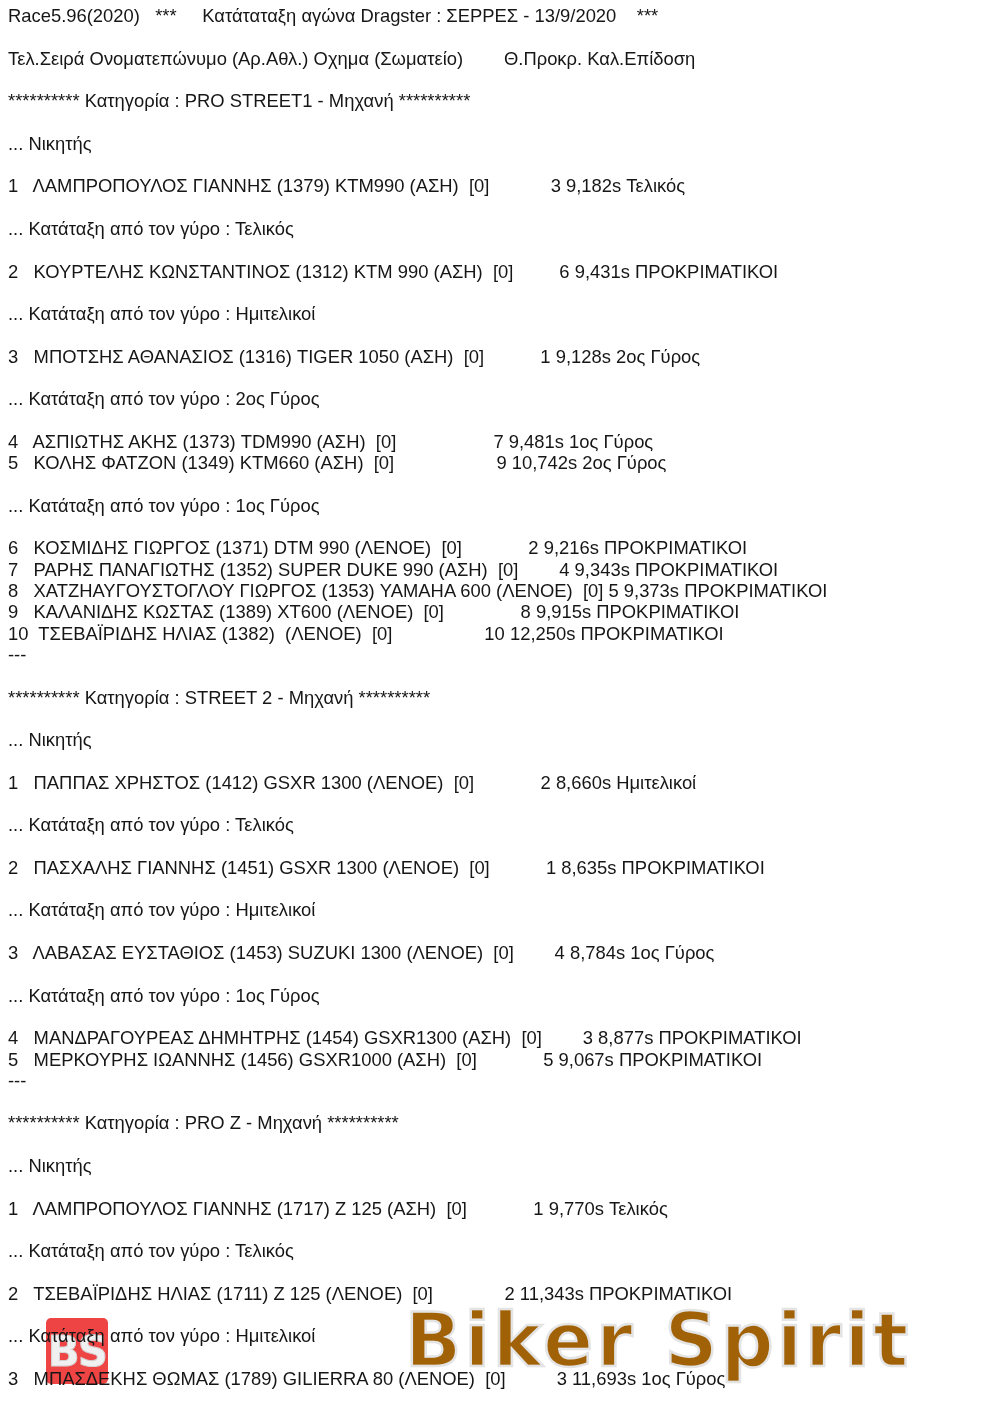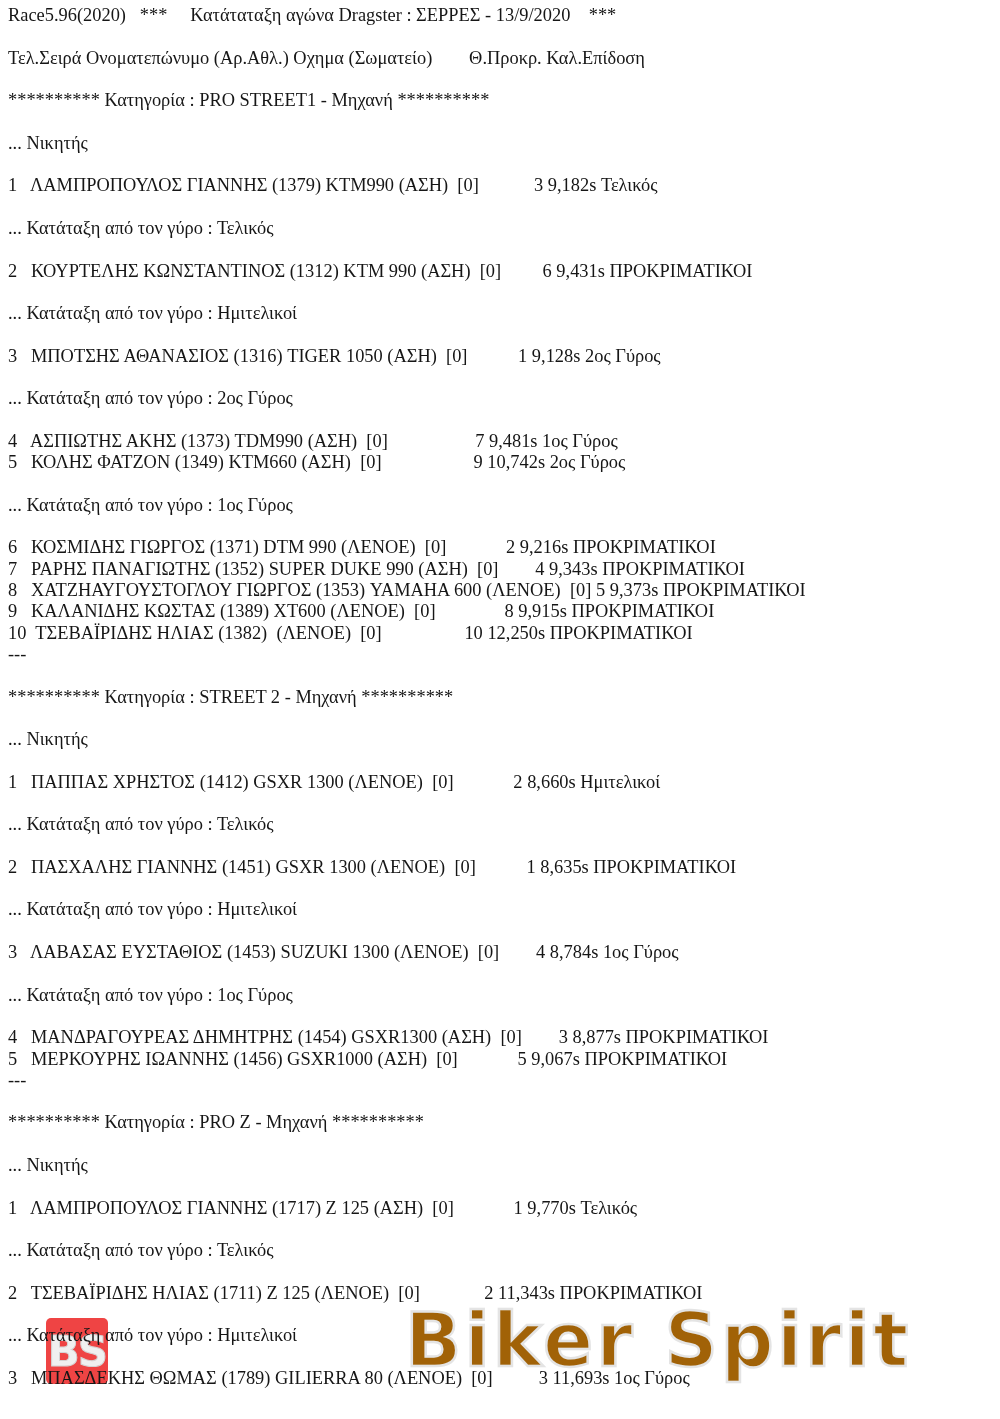--- a/index.html
+++ b/index.html
@@ -12,21 +12,21 @@
     height: 1419px;
     position: relative;
     overflow: hidden;
   }
   
   .report {
     position: relative;
     z-index: 2;
     margin: 0;
     padding: 5px 0 0 8px;
-    font-family: Liberation Serif, serif;
+    font-family: Liberation Sans, sans-serif;
     font-size: 18.4px;
     line-height: 21.3px;
     color: #161616;
   }
   .ln {
     white-space: pre;
     height: 21.3px;
   }
   
   .wm-layer {

